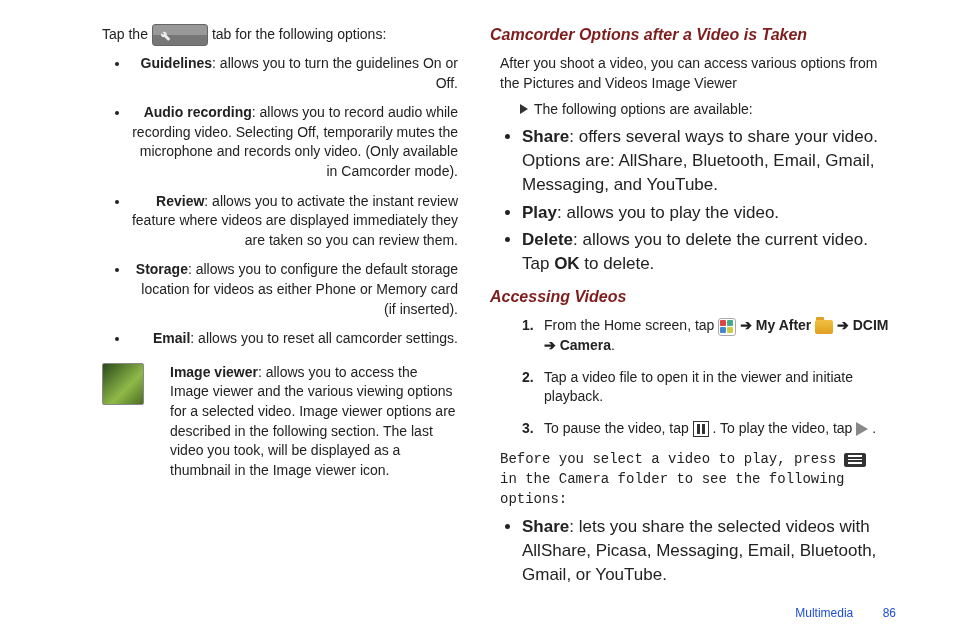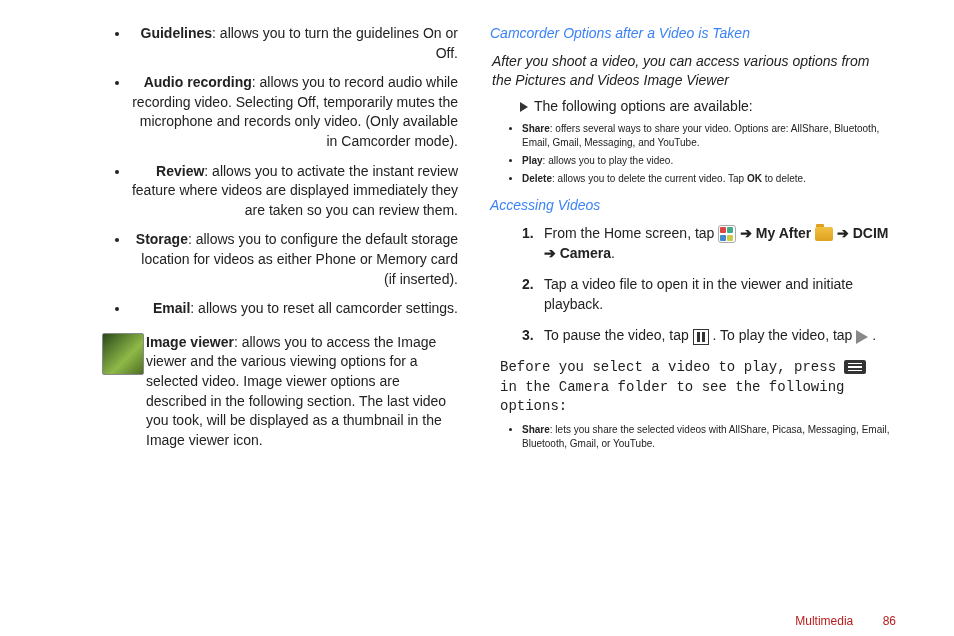--- a/index.html
+++ b/index.html
@@ -33,49 +33,49 @@
     }
     .wrench {
       width: 12px; height: 12px;
       display: inline-block;
     }
 
     ul.bullets { list-style: disc; margin-left: 72px; text-align: right; }
     ul.bullets > li { margin-bottom: 10px; }
     .b { font-weight: bold; }
 
-    .image-viewer-row { display: flex; gap: 2px; margin-top: 14px; margin-left: 44px; }
+    .image-viewer-row { display: flex; gap: 26px; margin-top: 14px; margin-left: 44px; }
     .thumb {
       width: 42px; height: 42px;
       background: linear-gradient(135deg, #2a4a1a 0%, #8fb948 60%, #4d6d24 100%);
       border: 1px solid #888;
       border-radius: 2px;
       flex: 0 0 42px;
     }
 
     .section-head {
-      color: #3b82f6;
-      font-weight: normal;
+      color: #7f1d1d;
+      font-weight: bold;
       font-style: italic;
       margin-bottom: 8px;
-      font-size: 14px;
+      font-size: 16px;
     }
     .col-right p { margin-bottom: 6px; margin-left: 10px; }
-    .col-right p.after { margin-left: 2px; font-style: italic; }
+    .col-right p.after { margin-left: 10px; }
     .arrow-line { margin-left: 10px; display: flex; gap: 6px; align-items: center; margin-bottom: 6px; padding-left: 20px; }
     .play-tri {
       width: 0; height: 0;
       border-top: 5px solid transparent;
       border-bottom: 5px solid transparent;
       border-left: 8px solid #333;
       display: inline-block;
     }
 
     ul.bullets2 { list-style: disc; margin-left: 32px; }
-    ul.bullets2 > li { margin-bottom: 4px; font-size: 10px; }
+    ul.bullets2 > li { margin-bottom: 4px; font-size: 17px; }
 
     ol.steps { margin-left: 32px; list-style: none; counter-reset: step; }
     ol.steps > li { margin-bottom: 12px; position: relative; padding-left: 22px; }
     ol.steps > li::before {
       counter-increment: step;
       content: counter(step) ".";
       font-weight: bold;
       position: absolute;
       left: 0;
     }
@@ -144,35 +144,44 @@
       flex-direction: column;
       justify-content: center;
       gap: 2px;
       padding: 2px 4px;
       vertical-align: middle;
     }
     .menu-icon span { height: 1.5px; background: #fff; }
 
     .footer {
       position: absolute;
-      bottom: 6px;
+      bottom: 14px;
       right: 58px;
       font-size: 12px;
-      color: #b91c1c;
+      color: #1d4ed8;
       margin-top: 20px;
     }
     .footer .pageno { margin-left: 26px; }
 
     .arrow-glyph { font-weight: bold; }
   </style>
 </head>
 <body>
 
 <div class="columns">
   <div class="col col-left">
+    <div class="intro-line">
+      <span>Tap the </span>
+      <span class="tab-icon">
+        <svg class="wrench" viewBox="0 0 24 24">
+            <path fill="#eee" d="M22 19l-7-7c.6-1.7.2-3.7-1.2-5.1-1.8-1.8-4.6-2-6.6-.6l3.3 3.3-2.1 2.1L5 8.4c-1.4 2-1.2 4.8.6 6.6 1.4 1.4 3.4 1.8 5.1 1.2l7 7c.4.4 1 .4 1.4 0l2.9-2.9c.4-.3.4-1 0-1.3z"></path>
+          </svg>
+      </span>
+      <span> tab for the following options:</span>
+    </div>
 
     <ul class="bullets">
       <li><span class="b">Guidelines</span><span>: allows you to turn the guidelines On or Off.</span></li>
       <li><span class="b">Audio recording</span><span>: allows you to record audio while recording video. Selecting Off, temporarily mutes the microphone and records only video. (Only available in Camcorder mode).</span></li>
       <li><span class="b">Review</span><span>: allows you to activate the instant review feature where videos are displayed immediately they are taken so you can review them.</span></li>
       <li><span class="b">Storage</span><span>: allows you to configure the default storage location for videos as either Phone or Memory card (if inserted).</span></li>
       <li><span class="b">Email</span><span>: allows you to reset all camcorder settings.</span></li>
     </ul>
 
     <div class="image-viewer-row">

